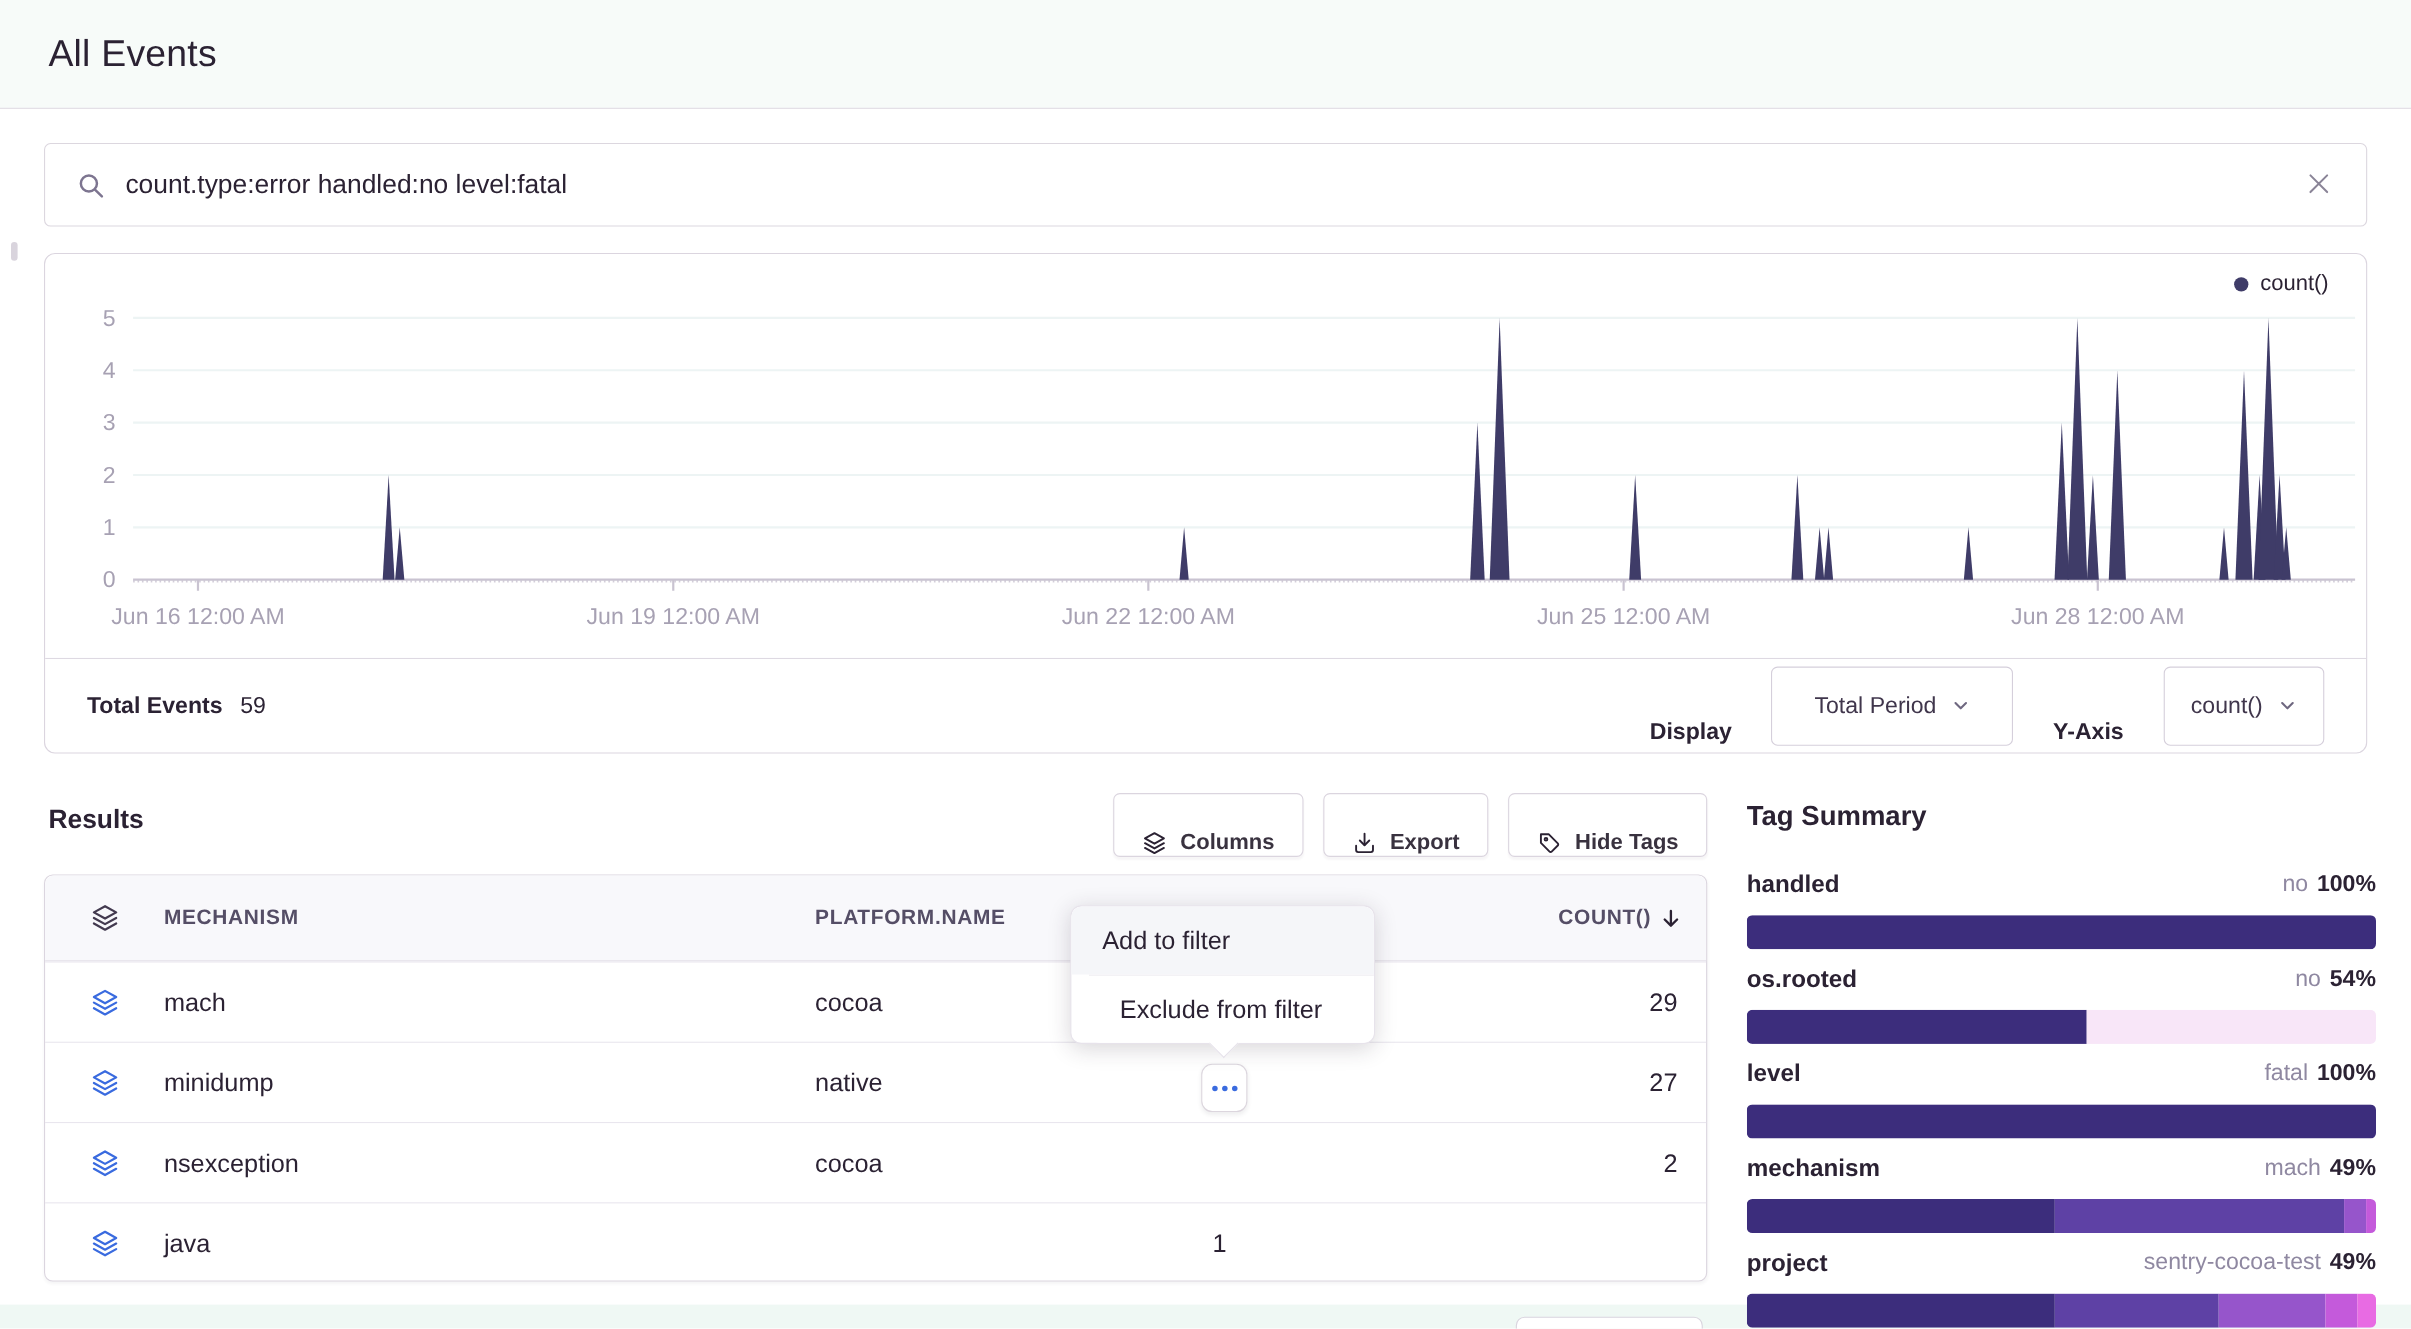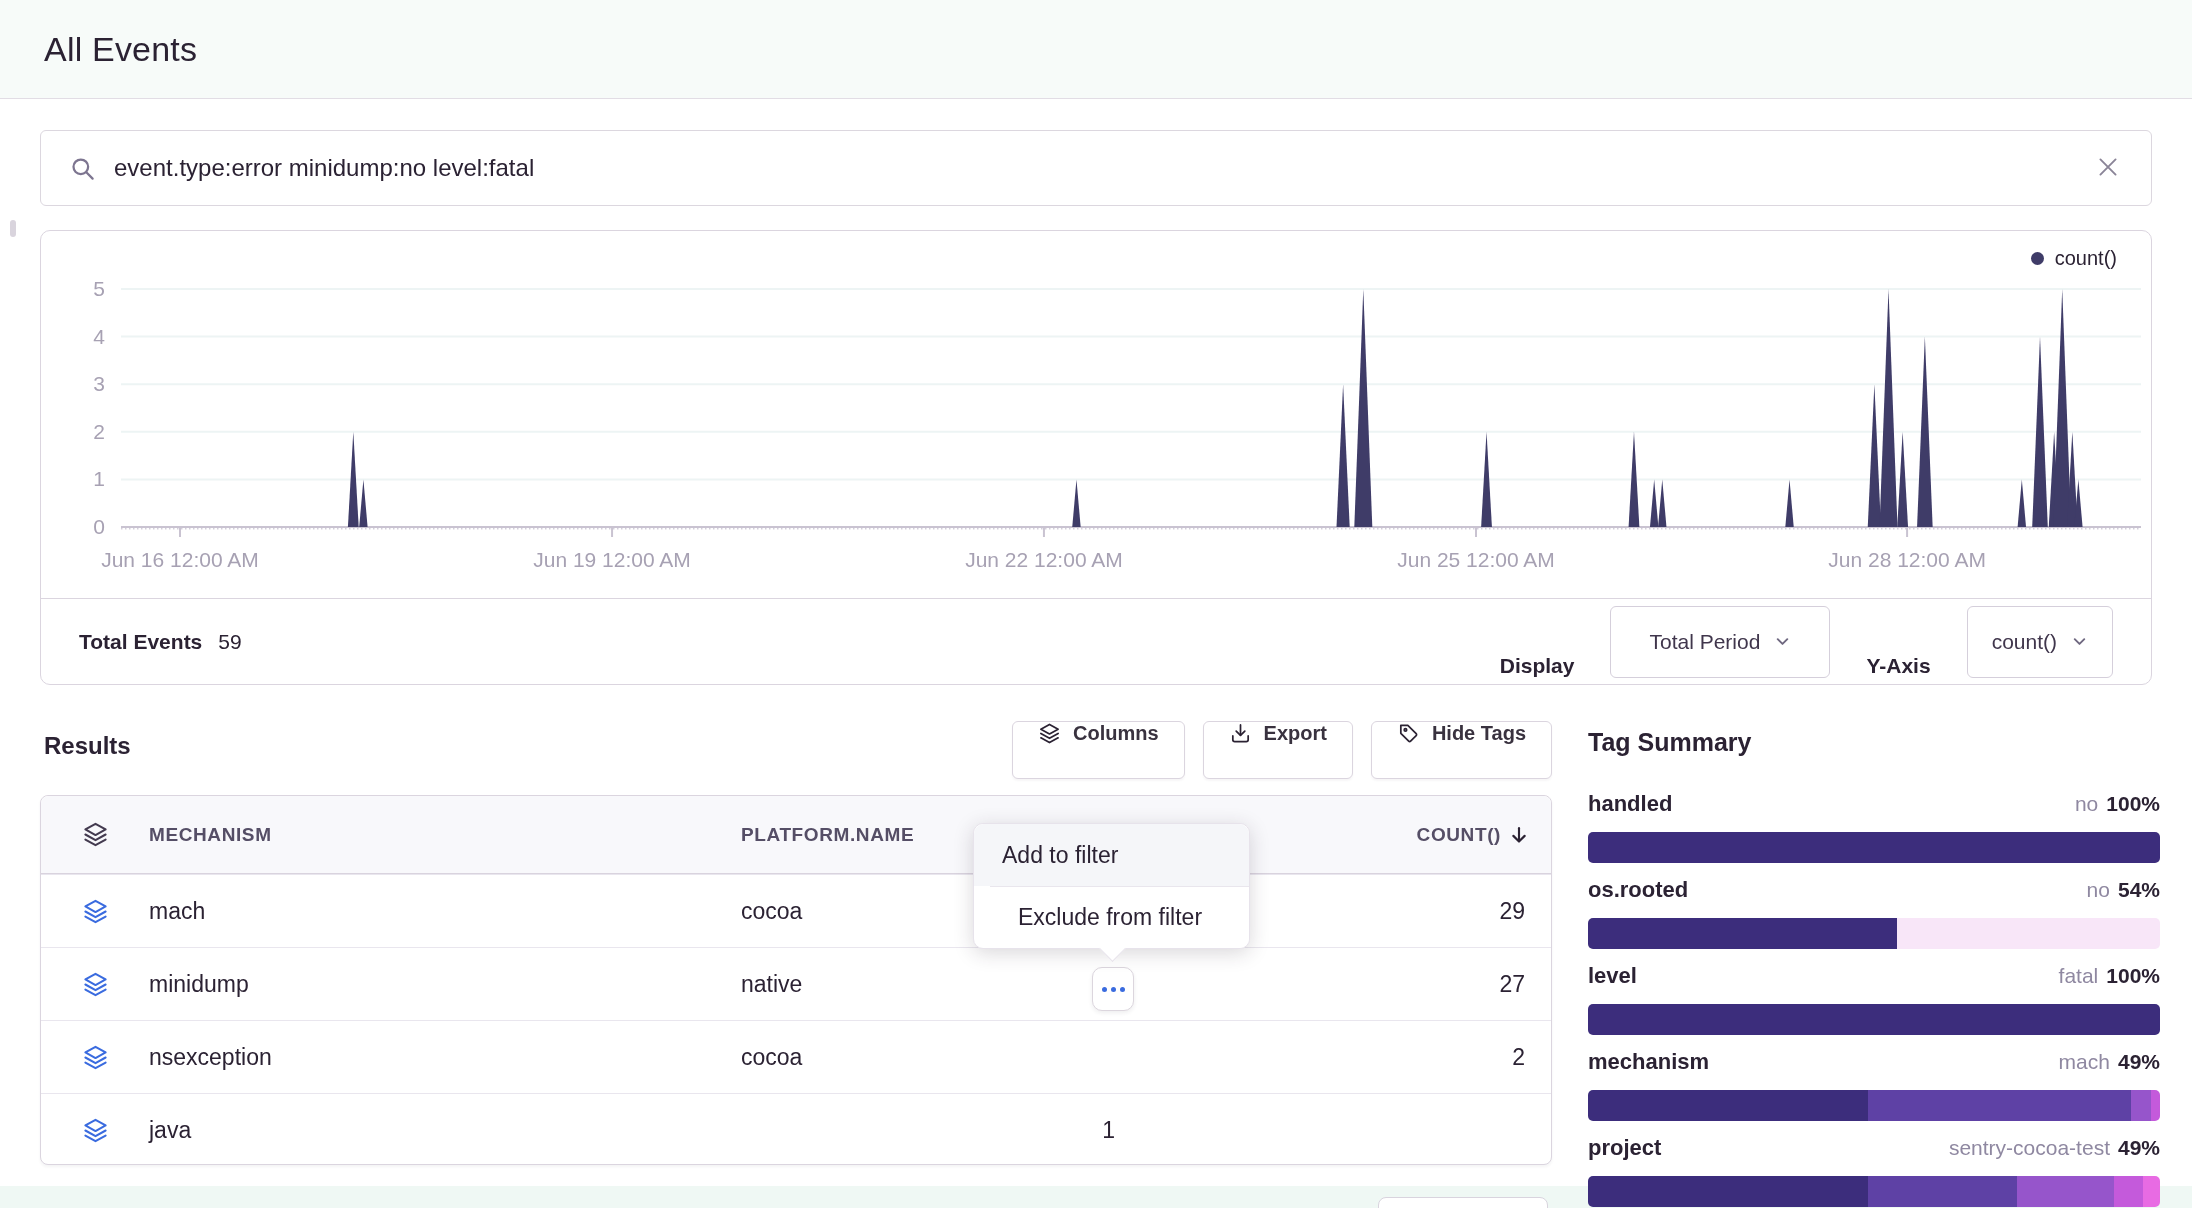--- a/index.html
+++ b/index.html
@@ -56,21 +56,21 @@
   }
   .select-btn svg { width:17px; height:17px; color:#6f6880; }
   .btn-total-period { min-width:220px; justify-content:center; }
   .btn-yaxis { min-width:134px; justify-content:center; }
 
   
   .results-heading { position:absolute; left:44px; top:732px; font-size:24px; font-weight:bold; color:#2b2233; }
   .toolbar { position:absolute; top:721px; left:40px; width:1512px; height:58px; display:flex; justify-content:flex-end; align-items:center; gap:18px; }
   .tb-btn {
     height:58px; background:#fff; border:1px solid #dbd5df; border-radius:6px;
-    display:flex; align-items:flex-start; gap:12px; padding:0 25px;
+    display:flex; align-items:flex-end; gap:12px; padding:0 25px;
     font-family:inherit; font-size:20px; font-weight:bold; color:#39323f; cursor:pointer;
     box-shadow:0 2px 2px rgba(43,34,51,0.04);
   }
   .tb-btn svg { width:23px; height:23px; color:#2b2233; }
 
   
   .rtable {
     position:absolute; left:40px; top:795px; width:1512px; height:370px;
     border:1px solid #dbd5df; border-radius:8px; background:#fff; z-index:1;
     box-shadow:0 2px 3px rgba(43,34,51,0.05);
@@ -135,21 +135,21 @@
     <h1>All Events</h1>
   </div>
 
   <div class="searchbar">
     <span class="sicon">
       <svg viewBox="0 0 24 24" fill="none" stroke="currentColor" stroke-width="2" stroke-linecap="round">
           <circle cx="10.5" cy="10.5" r="6.5"></circle>
           <path d="M15.6 15.6 L21 21"></path>
         </svg>
     </span>
-    <span class="query">event.type:error minidump:no level:fatal</span>
+    <span class="query">count.type:error handled:no level:fatal</span>
     <button class="clear">
       <svg viewBox="0 0 24 24" fill="none" stroke="currentColor" stroke-width="1.6" stroke-linecap="round">
           <path d="M5.5 5.5 L18.5 18.5 M18.5 5.5 L5.5 18.5"></path>
         </svg>
     </button>
   </div>
 
   <div class="drag-handle"></div>
 
   <section class="chart-panel">

